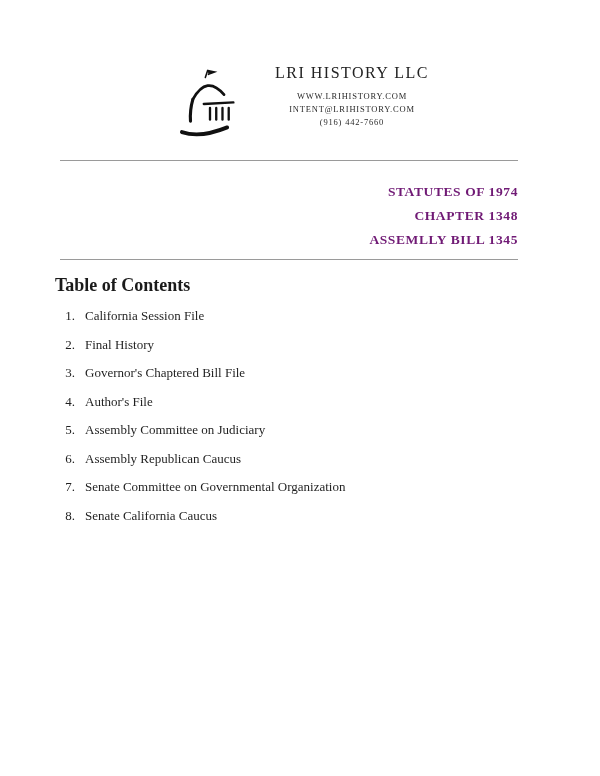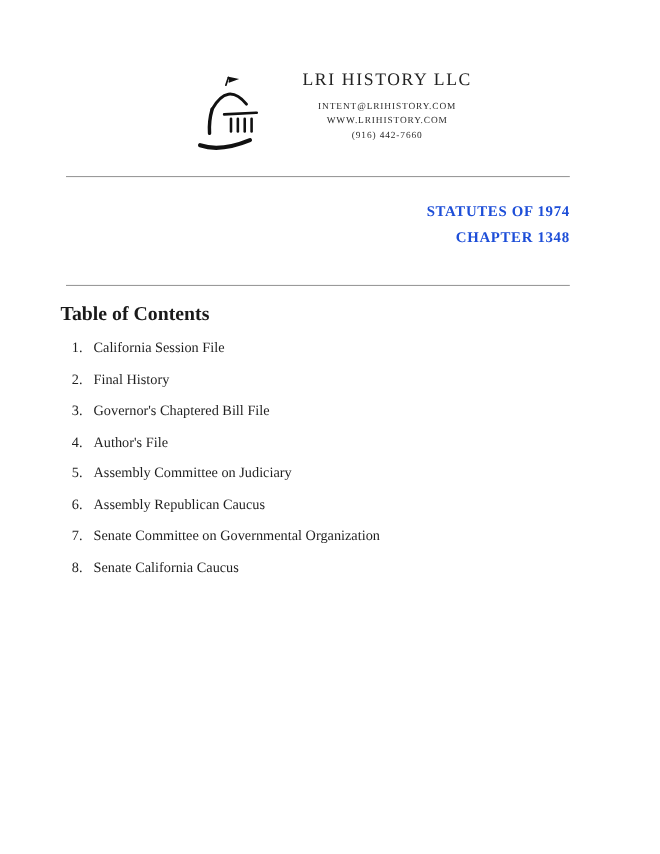--- a/index.html
+++ b/index.html
@@ -69,21 +69,21 @@
   
   .statutes {
     position: absolute;
     top: 180px;
     left: 60px;
     width: 458px;
     text-align: right;
     font-weight: bold;
     font-size: 13.5px;
     letter-spacing: 0.6px;
-    color: #1d4ed8;
+    color: #701a75;
   }
   .statutes div {
     line-height: 24px;
   }
 
   
   .toc-title {
     position: absolute;
     top: 275px;
     left: 55px;
@@ -133,32 +133,33 @@
         <path d="M50 55 L50 70" stroke-width="3"></path>
         <path d="M58 55 L58 70" stroke-width="3"></path>
         <path d="M66 55 L66 70" stroke-width="3"></path>
         <path d="M74 55 L74 70" stroke-width="3"></path>
 
         <path d="M14 86 Q38 94 72 80" stroke-width="5"></path>
       </svg>
     </div>
     <div class="company-block">
       <div class="company-name">LRI HISTORY LLC</div>
+      <div class="contact-line">WWW.LRIHISTORY.COM</div>
       <div class="contact-line">INTENT@LRIHISTORY.COM</div>
-      <div class="contact-line">WWW.LRIHISTORY.COM</div>
       <div class="contact-line">(916) 442-7660</div>
     </div>
   </div>
 
   <div class="rule rule-top"></div>
   <div class="rule rule-mid"></div>
 
   <div class="statutes">
     <div>STATUTES OF 1974</div>
     <div>CHAPTER  1348</div>
+    <div>ASSEMLLY BILL 1345</div>
   </div>
 
   <div class="toc-title">Table of Contents</div>
 
   <div class="toc-list">
     <div class="toc-item">
       <span class="toc-num">1.</span>
       <span>California Session File</span>
     </div>
     <div class="toc-item">

